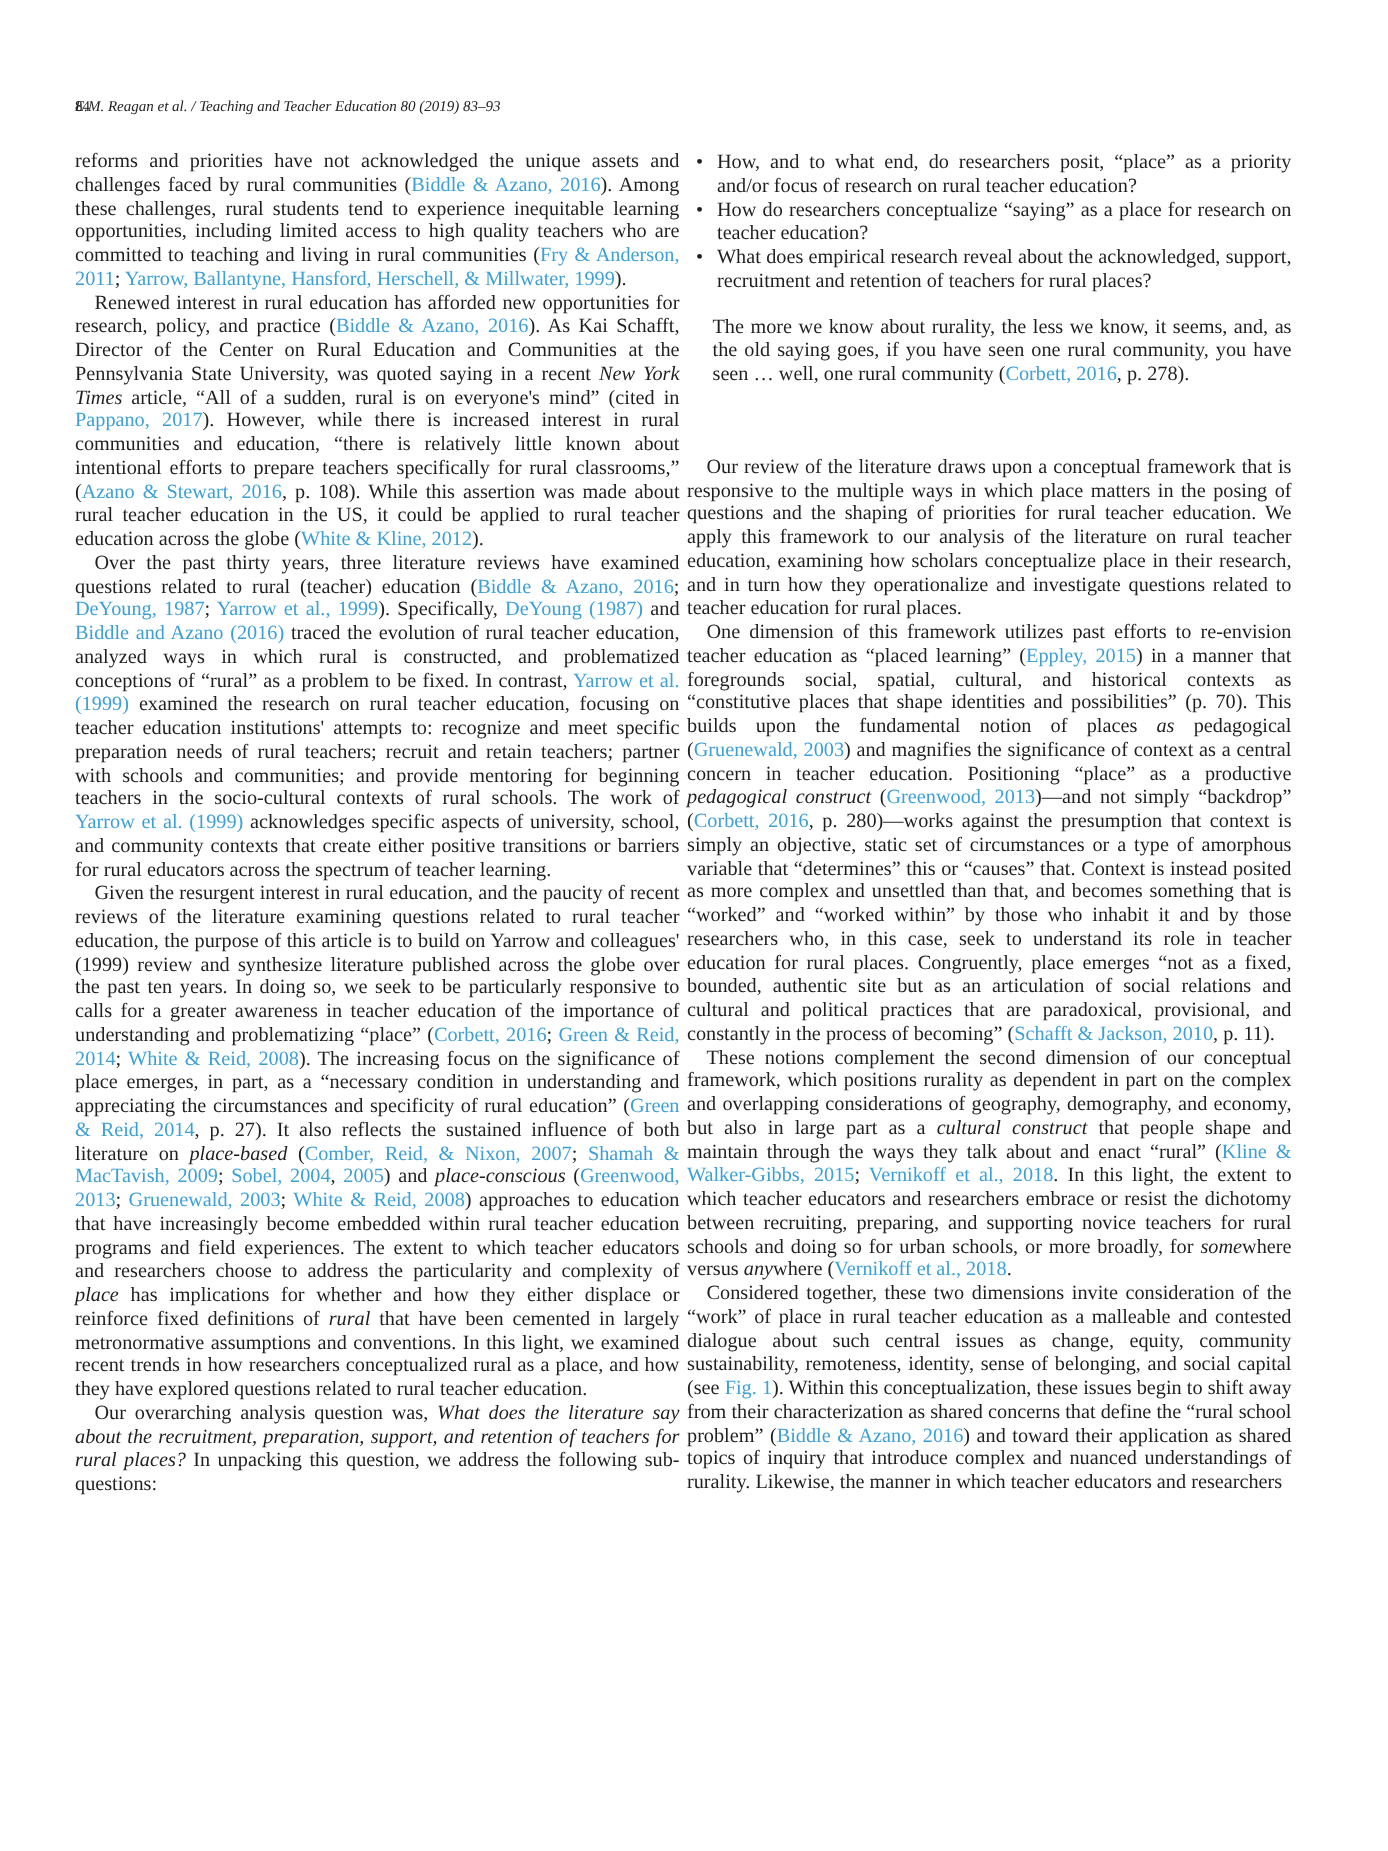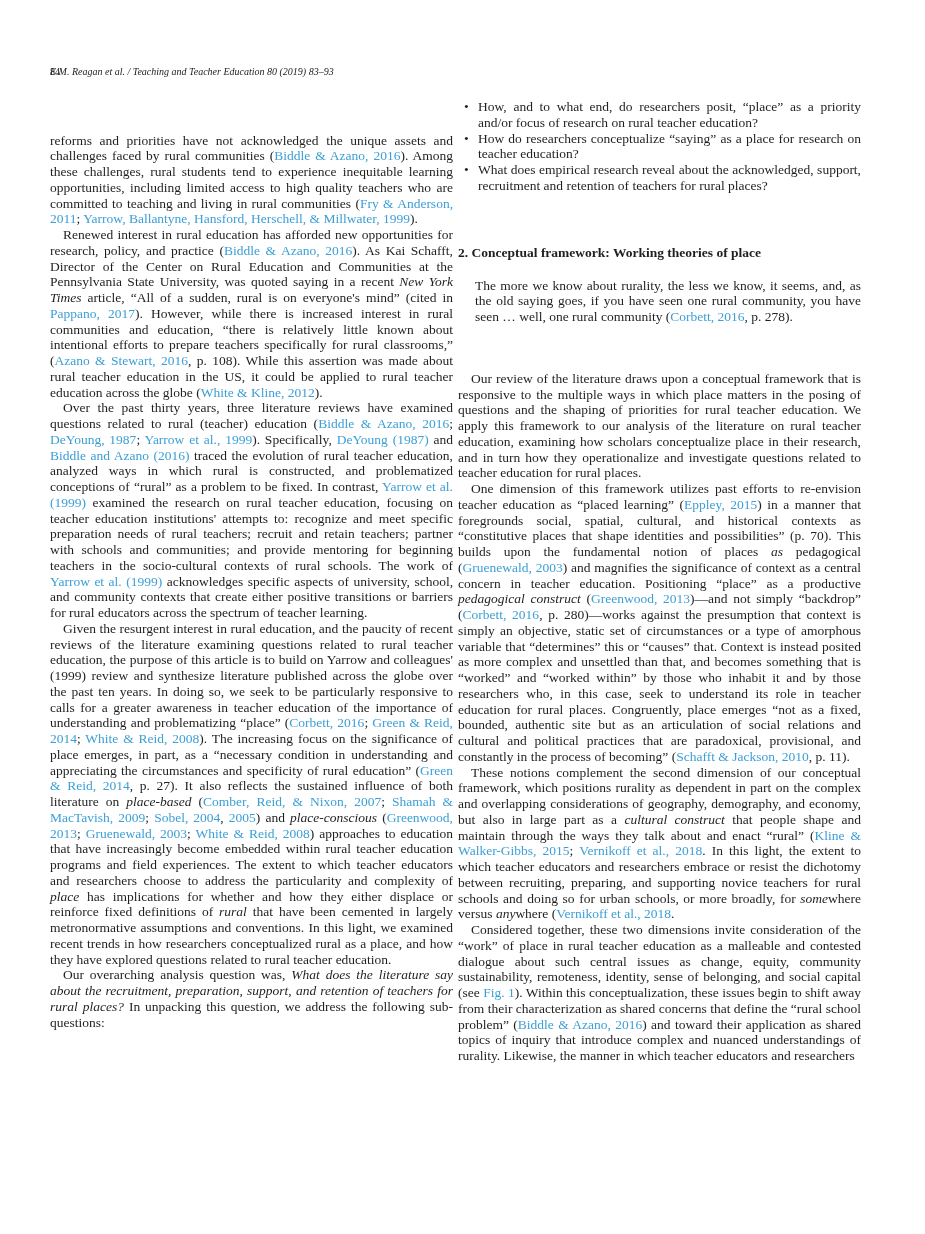--- a/index.html
+++ b/index.html
@@ -55,21 +55,20 @@
         <p class="para"><span>Given the resurgent interest in rural education, and the paucity of recent reviews of the literature examining questions related to rural teacher education, the purpose of this article is to build on Yarrow and colleagues' (1999) review and synthesize literature published across the globe over the past ten years. In doing so, we seek to be particularly responsive to calls for a greater awareness in teacher education of the importance of understanding and problematizing “place” (</span><span class="link">Corbett, 2016</span><span>; </span><span class="link">Green &amp; Reid, 2014</span><span>; </span><span class="link">White &amp; Reid, 2008</span><span>). The increasing focus on the significance of place emerges, in part, as a “necessary condition in understanding and appreciating the circumstances and specificity of rural education” (</span><span class="link">Green &amp; Reid, 2014</span><span>, p. 27). It also reflects the sustained influence of both literature on </span><span class="i">place-based</span><span> (</span><span class="link">Comber, Reid, &amp; Nixon, 2007</span><span>; </span><span class="link">Shamah &amp; MacTavish, 2009</span><span>; </span><span class="link">Sobel, 2004</span><span>, </span><span class="link">2005</span><span>) and </span><span class="i">place-conscious</span><span> (</span><span class="link">Greenwood, 2013</span><span>; </span><span class="link">Gruenewald, 2003</span><span>; </span><span class="link">White &amp; Reid, 2008</span><span>) approaches to education that have increasingly become embedded within rural teacher education programs and field experiences. The extent to which teacher educators and researchers choose to address the particularity and complexity of </span><span class="i">place</span><span> has implications for whether and how they either displace or reinforce fixed definitions of </span><span class="i">rural</span><span> that have been cemented in largely metronormative assumptions and conventions. In this light, we examined recent trends in how researchers conceptualized rural as a place, and how they have explored questions related to rural teacher education.</span></p>
         <p class="para"><span>Our overarching analysis question was, </span><span class="i">What does the literature say about the recruitment, preparation, support, and retention of teachers for rural places?</span><span> In unpacking this question, we address the following sub-questions:</span></p>
       </div>
 
     <div class="col">
       <ul class="bullets">
           <li><span class="bullet-marker">•</span><span>How, and to what end, do researchers posit, “place” as a priority and/or focus of research on rural teacher education?</span></li>
           <li><span class="bullet-marker">•</span><span>How do researchers conceptualize “saying” as a place for research on teacher education?</span></li>
           <li><span class="bullet-marker">•</span><span>What does empirical research reveal about the acknowledged, support, recruitment and retention of teachers for rural places?</span></li>
         </ul>
-      <h2 class="section-heading">2. Conceptual framework: Working theories of place</h2>
       <div class="quote"><span>The more we know about rurality, the less we know, it seems, and, as the old saying goes, if you have seen one rural community, you have seen … well, one rural community (</span><span class="link">Corbett, 2016</span><span>, p. 278).</span></div>
       <div>
           <p class="para"><span>Our review of the literature draws upon a conceptual framework that is responsive to the multiple ways in which place matters in the posing of questions and the shaping of priorities for rural teacher education. We apply this framework to our analysis of the literature on rural teacher education, examining how scholars conceptualize place in their research, and in turn how they operationalize and investigate questions related to teacher education for rural places.</span></p>
           <p class="para"><span>One dimension of this framework utilizes past efforts to re-envision teacher education as “placed learning” (</span><span class="link">Eppley, 2015</span><span>) in a manner that foregrounds social, spatial, cultural, and historical contexts as “constitutive places that shape identities and possibilities” (p. 70). This builds upon the fundamental notion of places </span><span class="i">as</span><span> pedagogical (</span><span class="link">Gruenewald, 2003</span><span>) and magnifies the significance of context as a central concern in teacher education. Positioning “place” as a productive </span><span class="i">pedagogical construct</span><span> (</span><span class="link">Greenwood, 2013</span><span>)—and not simply “backdrop” (</span><span class="link">Corbett, 2016</span><span>, p. 280)—works against the presumption that context is simply an objective, static set of circumstances or a type of amorphous variable that “determines” this or “causes” that. Context is instead posited as more complex and unsettled than that, and becomes something that is “worked” and “worked within” by those who inhabit it and by those researchers who, in this case, seek to understand its role in teacher education for rural places. Congruently, place emerges “not as a fixed, bounded, authentic site but as an articulation of social relations and cultural and political practices that are paradoxical, provisional, and constantly in the process of becoming” (</span><span class="link">Schafft &amp; Jackson, 2010</span><span>, p. 11).</span></p>
           <p class="para"><span>These notions complement the second dimension of our conceptual framework, which positions rurality as dependent in part on the complex and overlapping considerations of geography, demography, and economy, but also in large part as a </span><span class="i">cultural construct</span><span> that people shape and maintain through the ways they talk about and enact “rural” (</span><span class="link">Kline &amp; Walker-Gibbs, 2015</span><span>; </span><span class="link">Vernikoff et al., 2018</span><span>. In this light, the extent to which teacher educators and researchers embrace or resist the dichotomy between recruiting, preparing, and supporting novice teachers for rural schools and doing so for urban schools, or more broadly, for </span><span class="i">some</span><span>where versus </span><span class="i">any</span><span>where (</span><span class="link">Vernikoff et al., 2018</span><span>.</span></p>
           <p class="para"><span>Considered together, these two dimensions invite consideration of the “work” of place in rural teacher education as a malleable and contested dialogue about such central issues as change, equity, community sustainability, remoteness, identity, sense of belonging, and social capital (see </span><span class="link">Fig. 1</span><span>). Within this conceptualization, these issues begin to shift away from their characterization as shared concerns that define the “rural school problem” (</span><span class="link">Biddle &amp; Azano, 2016</span><span>) and toward their application as shared topics of inquiry that introduce complex and nuanced understandings of rurality. Likewise, the manner in which teacher educators and researchers</span></p>
         </div>
     </div>
 
   </div>

